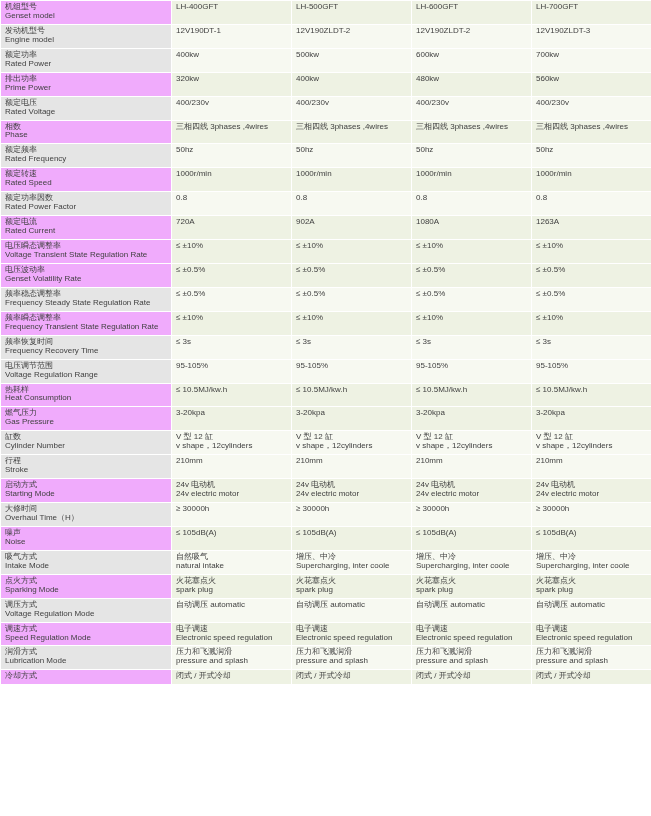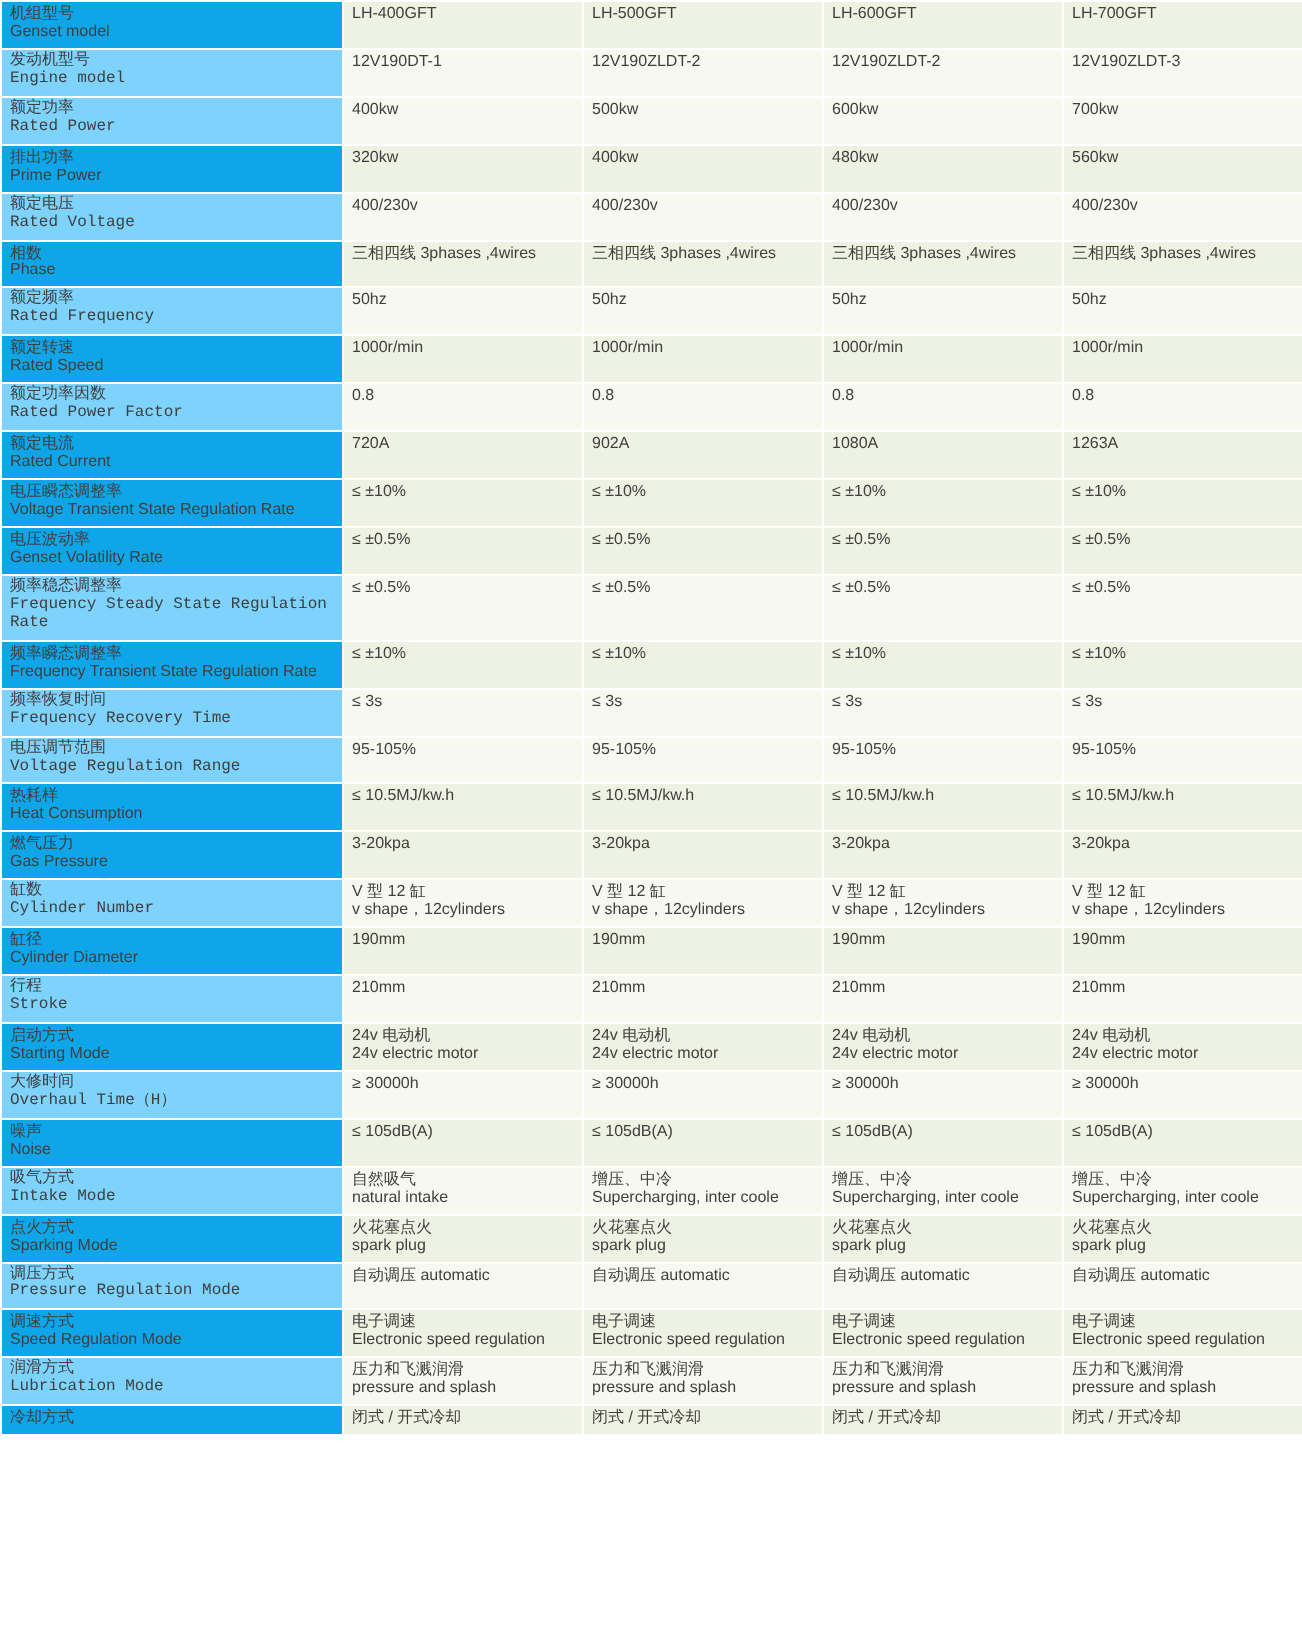--- a/index.html
+++ b/index.html
@@ -28,22 +28,22 @@
     font-size: 8px;
     overflow: hidden;
   }
   
   #spec-table tr.odd td.label { background: #eef2e3; }
   #spec-table tr.odd td.val   { background: #eef2e3; }
   #spec-table tr.even td.label { background: #f7f9f1; }
   #spec-table tr.even td.val   { background: #f7f9f1; }
 
   #spec-table tr.odd td.label,
-  #spec-table tr.even td.label { background-color: #0ea5e9; }
-  #spec-table tr.even td.label { background-color: #7dd3fc; font-family: Liberation Mono, monospace; }
+  #spec-table tr.even td.label { background-color: #f0abfc; }
+  #spec-table tr.even td.label { background-color: #e5e5e5; }
 
   .cn {
     display: block;
     font-size: 8px;
     letter-spacing: 0px;
     white-space: nowrap;
     color: #3f3f3f;
   }
   .en {
     display: block;
@@ -411,38 +411,20 @@
         </td>
         <td class="val">
           <span class="line">V 型 12 缸</span>
           <span class="line">v shape，12cylinders</span>
         </td>
         <td class="val">
           <span class="line">V 型 12 缸</span>
           <span class="line">v shape，12cylinders</span>
         </td>
       </tr>
-      <tr class="odd">
-        <td class="label">
-          <span class="cn">缸径</span>
-          <span class="en">Cylinder Diameter</span>
-        </td>
-        <td class="val">
-          <span class="line">190mm</span>
-        </td>
-        <td class="val">
-          <span class="line">190mm</span>
-        </td>
-        <td class="val">
-          <span class="line">190mm</span>
-        </td>
-        <td class="val">
-          <span class="line">190mm</span>
-        </td>
-      </tr>
       <tr class="even">
         <td class="label">
           <span class="cn">行程</span>
           <span class="en">Stroke</span>
         </td>
         <td class="val">
           <span class="line">210mm</span>
         </td>
         <td class="val">
           <span class="line">210mm</span>
@@ -552,21 +534,21 @@
           <span class="line">spark plug</span>
         </td>
         <td class="val">
           <span class="line">火花塞点火</span>
           <span class="line">spark plug</span>
         </td>
       </tr>
       <tr class="even">
         <td class="label">
           <span class="cn">调压方式</span>
-          <span class="en">Pressure Regulation Mode</span>
+          <span class="en">Voltage Regulation Mode</span>
         </td>
         <td class="val">
           <span class="line">自动调压 automatic</span>
         </td>
         <td class="val">
           <span class="line">自动调压 automatic</span>
         </td>
         <td class="val">
           <span class="line">自动调压 automatic</span>
         </td>

